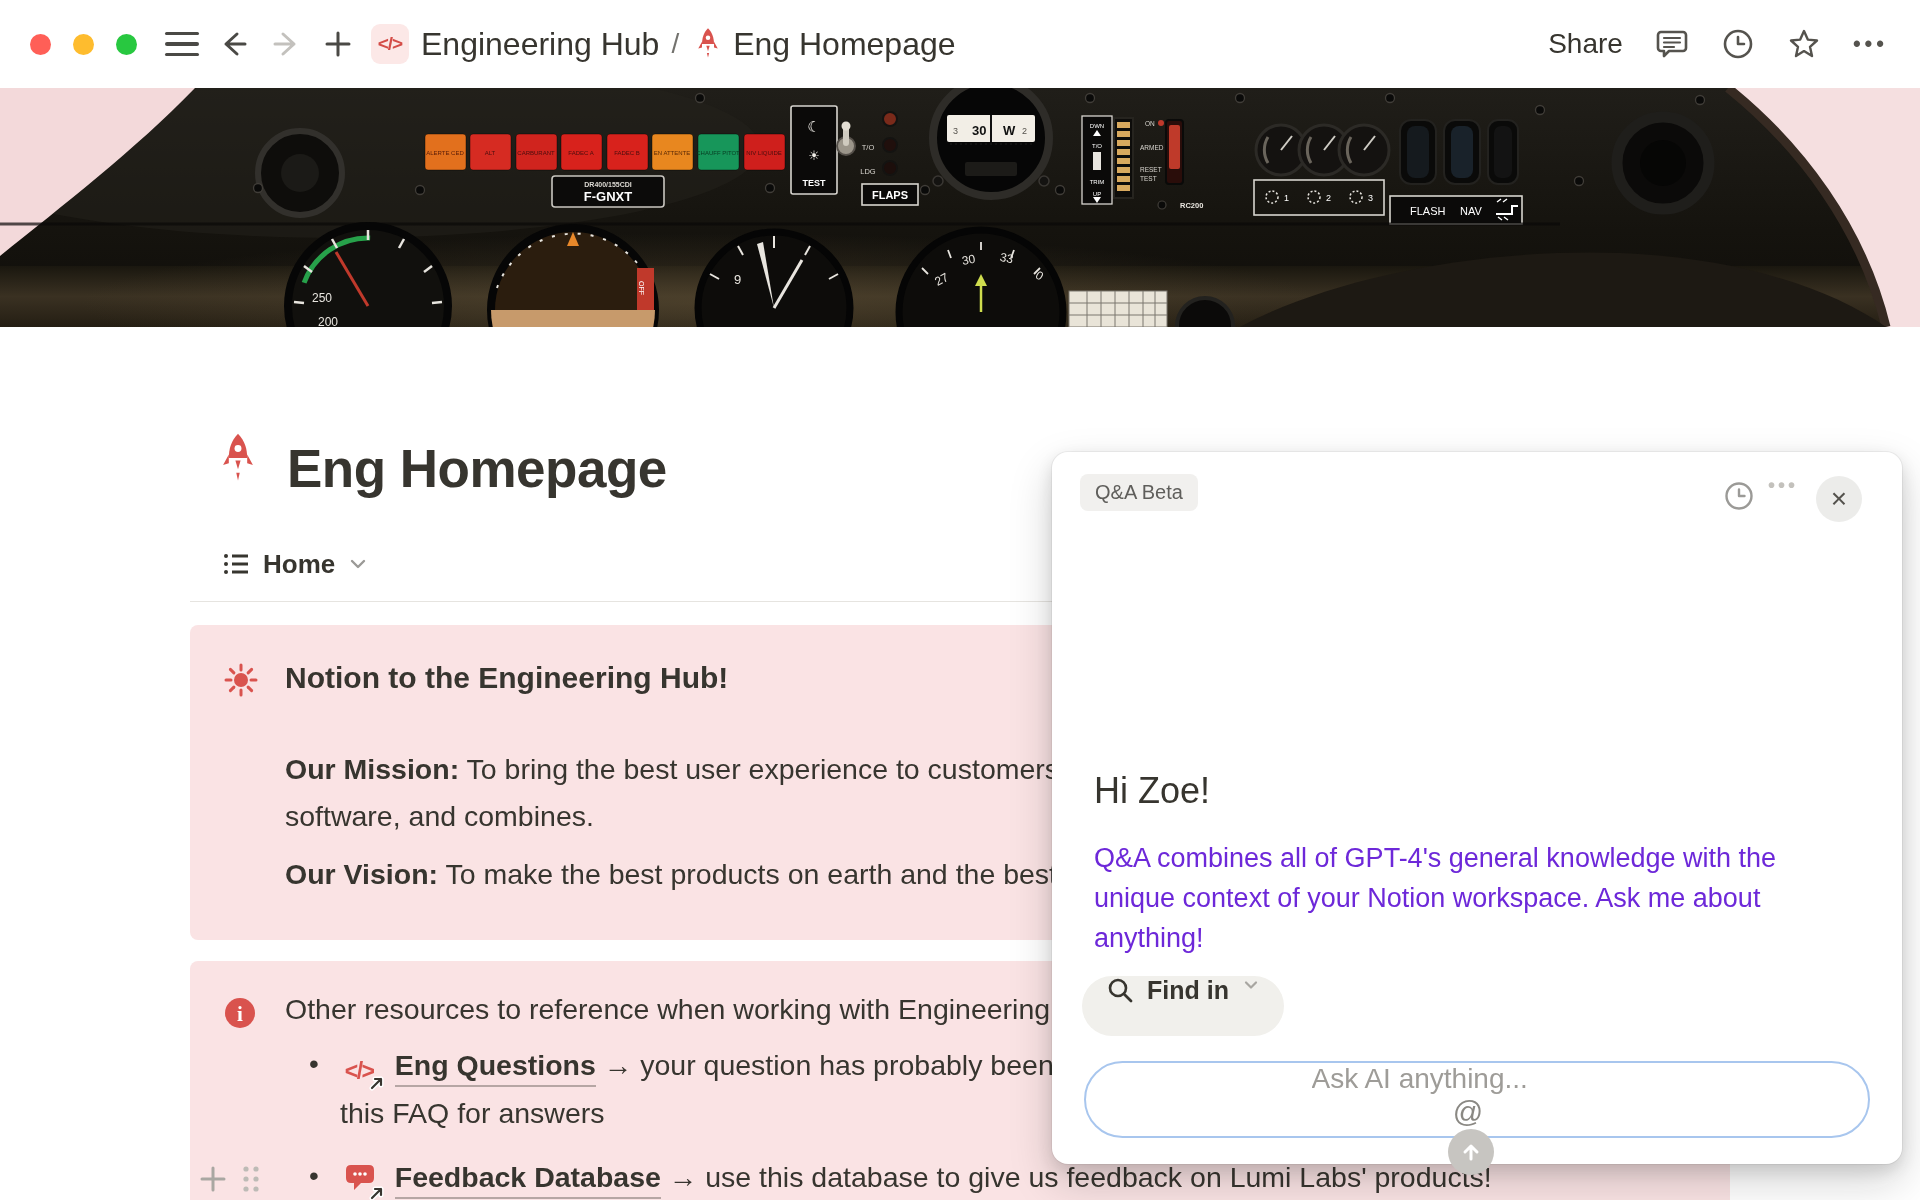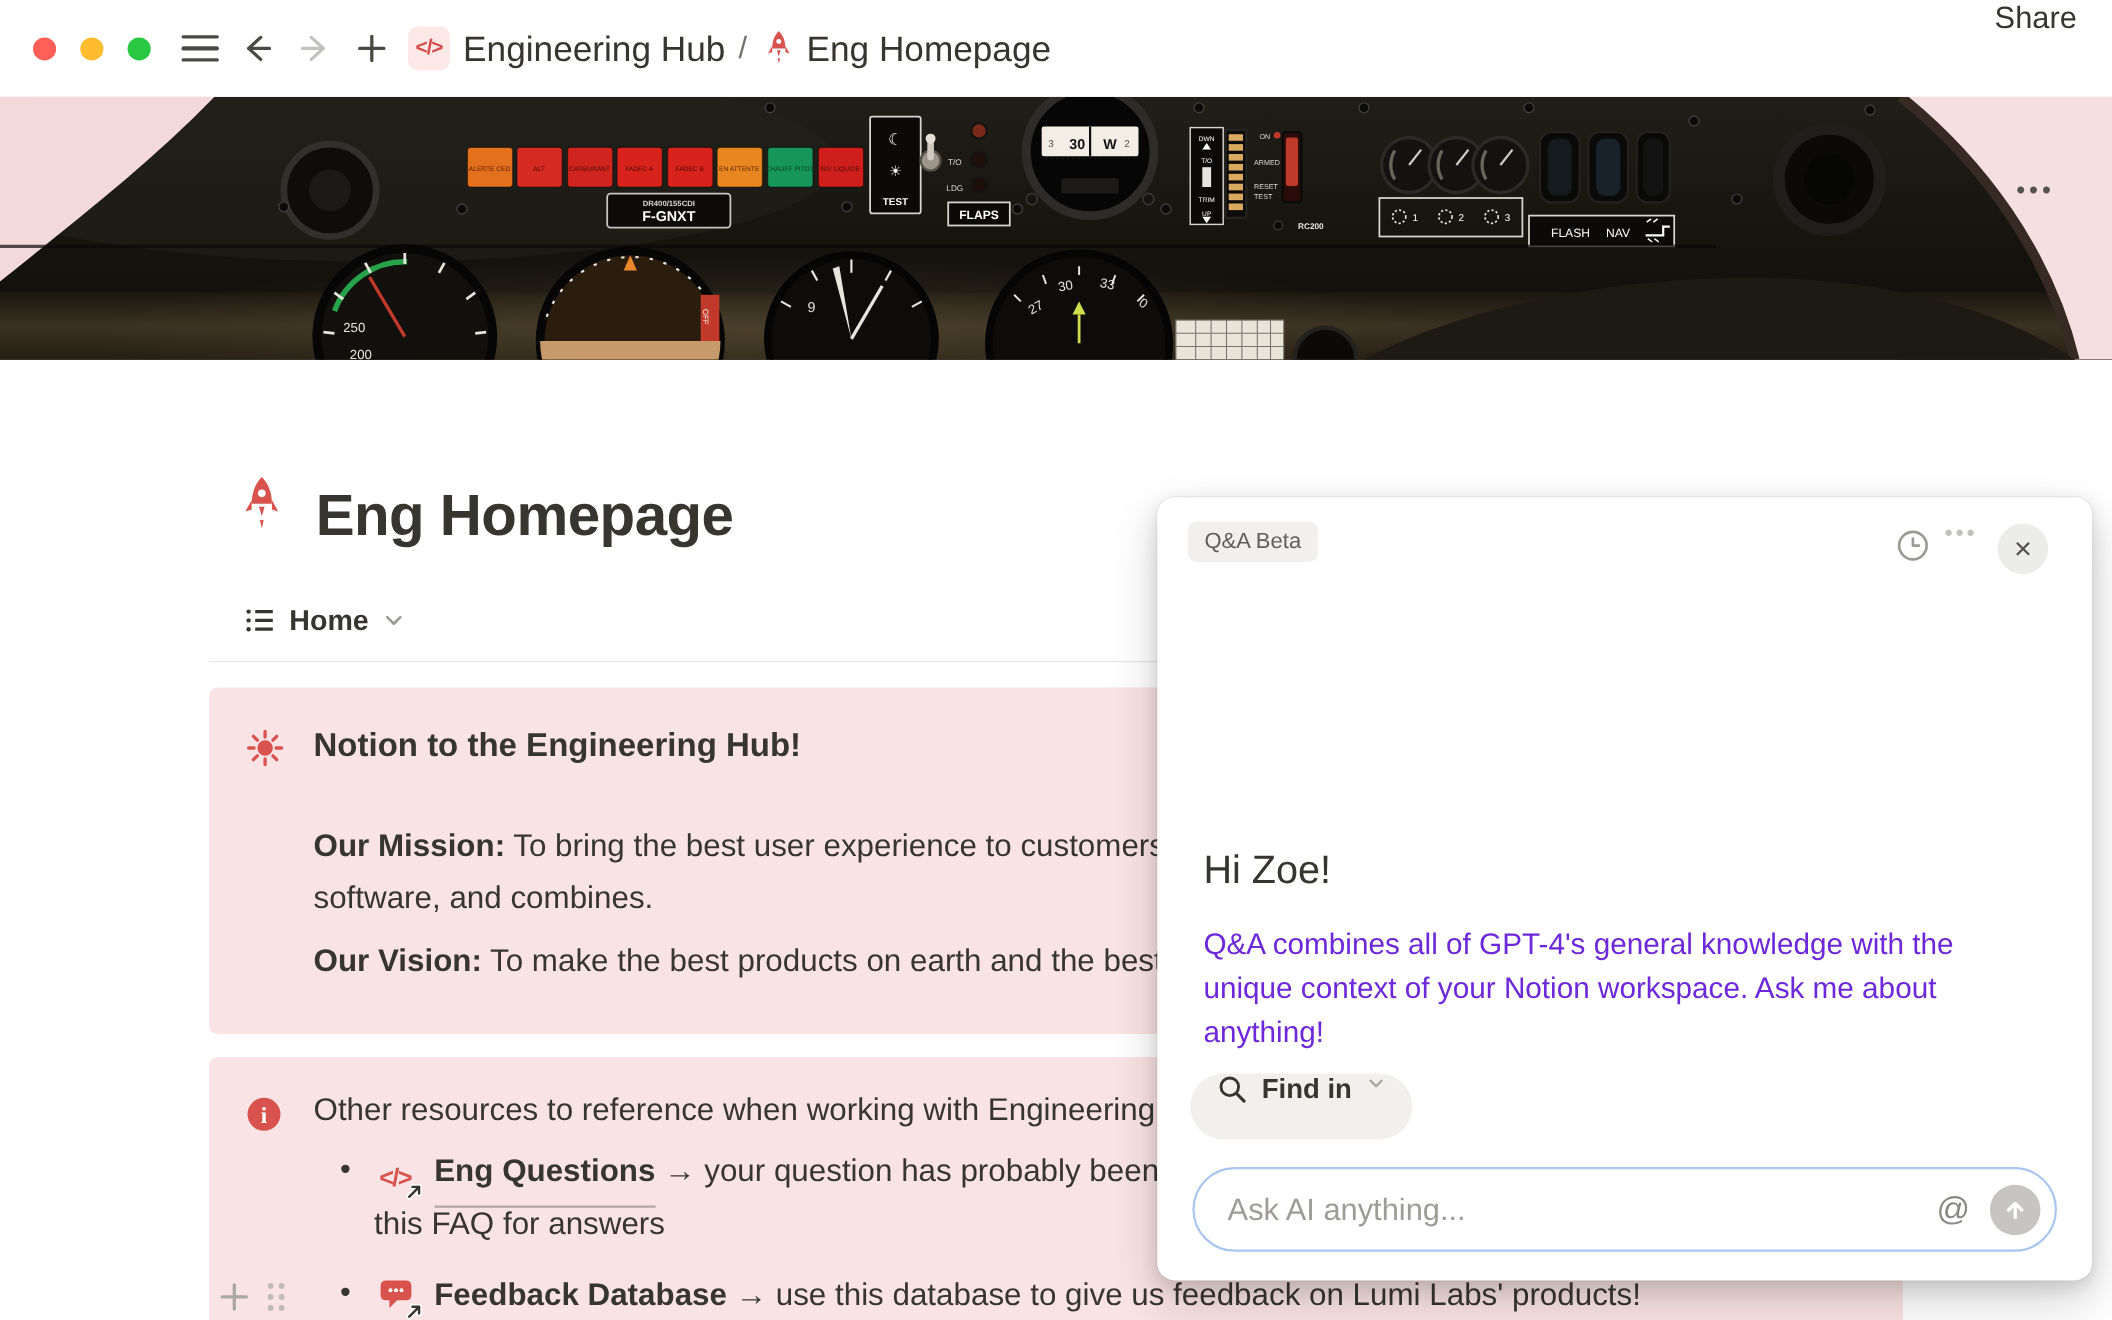--- a/index.html
+++ b/index.html
@@ -14,21 +14,21 @@
   .tl { width:21px; height:21px; border-radius:50%; }
   .tl.red{ background:#ff5f57; } .tl.yellow{ background:#febc2e; } .tl.green{ background:#28c840; }
   .tb-ic { width:38px; height:38px; display:flex; align-items:center; justify-content:center; margin-right:14px; cursor:default; }
   .hamburger { display:flex; flex-direction:column; gap:7px; width:34px; }
   .hamburger span { height:3.5px; background:#4a4945; border-radius:2px; }
   .crumb-pill { width:38px; height:40px; border-radius:9px; background:#fce8e7; display:flex; align-items:center; justify-content:center;
      color:#d44c47; font-weight:700; font-size:19px; letter-spacing:-1px; margin-right:12px; }
   .crumb-txt { font-size:32px; color:#37352f; }
   .crumb-sep { font-size:28px; color:#73726e; margin:0 12px; }
   .crumb-rocket { width:30px; height:34px; margin:0 10px 0 2px; }
-  #topbar-right { position:absolute; right:32px; top:0; height:88px; display:flex; align-items:center; gap:32px;flex-direction:column; }
+  #topbar-right { position:absolute; right:32px; top:0; height:88px; display:flex; align-items:center; gap:32px; }
   .share-btn { font-size:28px; color:#37352f; }
   .tb-svg { width:34px; height:34px; }
   .tb-dots { font-size:22px; color:#55534e; letter-spacing:4px; font-weight:700; }
 
   
   #cover { position:absolute; top:88px; left:0; width:1920px; height:239px; overflow:hidden; background:#17150f; }
 
   
   #page-icon { left:216px; top:432px; width:44px; height:52px; }
   #page-title { left:287px; top:438px; font-size:53px; font-weight:700; letter-spacing:-.5px; color:#37352f; }
@@ -37,39 +37,39 @@
   #divider { left:190px; top:601px; width:1540px; height:1px; background:#e6e4e0; }
 
   .callout { position:absolute; left:190px; width:1540px; background:#fae3e4; border-radius:8px; }
   #callout1 { top:625px; height:315px; }
   #callout2 { top:961px; height:300px; }
   .c-icon { position:absolute; left:34px; width:34px; height:34px; }
   .c-title { position:absolute; font-size:30px; font-weight:700; white-space:nowrap; }
   .c-line { position:absolute; font-size:28.5px; white-space:nowrap; color:#37352f; }
   .c-line b { font-weight:700; }
   .bullet-dot { display:inline-block; font-size:28px; margin-right:18px; transform:translateY(-2px); }
-  .ilink { font-weight:600; border-bottom:2px solid rgba(55,53,47,.35); padding-bottom:15px; }
+  .ilink { font-weight:600; border-bottom:2px solid rgba(55,53,47,.35); padding-bottom:4px; }
   .inline-ic { position:relative; display:inline-block; width:36px; height:32px; margin-right:14px; vertical-align:-4px; }
   .code-mini { color:#d9534e; font-weight:700; font-size:23px; letter-spacing:-1.5px; }
   .mini-arrow { position:absolute; right:-4px; bottom:-6px; width:16px; height:16px; }
 
   #gutter { left:198px; top:1163px; display:flex; gap:12px; align-items:center; z-index:10; }
 
   
   #qa-panel { position:absolute; left:1052px; top:452px; width:850px; height:712px; background:#fff; border-radius:16px; z-index:50;
      box-shadow:0 0 0 1px rgba(15,15,15,.05), 0 6px 16px rgba(15,15,15,.12), 0 18px 44px rgba(15,15,15,.18); }
   .qa-badge { position:absolute; left:28px; top:22px; background:#f1f0ee; border-radius:8px; padding:7px 15px; font-size:20px; color:#5f5e5b; }
   .ph-clock { position:absolute; left:671px; top:28px; width:32px; height:32px; }
   .ph-dots { position:absolute; left:716px; top:22px; font-size:20px; color:#c3c1bc; letter-spacing:3px; font-weight:700; }
   .ph-close { position:absolute; left:764px; top:24px; width:46px; height:46px; border-radius:50%; background:#ececea; display:flex; align-items:center; justify-content:center; font-size:28px; color:#54524d; }
   .qa-greeting { position:absolute; left:42px; top:318px; font-size:36px; color:#37352f; }
   .qa-message { position:absolute; left:42px; top:386px; width:706px; font-size:27px; line-height:40px; color:#6d28d9; }
   .find-pill { position:absolute; left:30px; top:524px; height:60px; border-radius:30px; background:#f1f0ec; display:flex; gap:13px; padding:0 24px; }
   .find-pill .flabel { font-size:25px; font-weight:600; color:#37352f; }
-  .ask-box { position:absolute; left:32px; top:609px; width:786px; height:77px; border:2.5px solid #a8c6ee; border-radius:39px; background:#fff; display:flex; align-items:center; }
+  .ask-box { position:absolute; left:32px; top:609px; width:786px; height:77px; border:2.5px solid #a8c6ee; border-radius:39px; background:#fff; display:flex; align-items:center;flex-direction:column; }
   .ask-box input { flex:1; border:none; outline:none; font-size:28px; color:#37352f; padding-left:30px; background:transparent; font-family:inherit; }
   .ask-box input::placeholder { color:#9e9c98; }
   .at-sign { font-size:30px; color:#8a8883; margin-right:18px; }
   .send-btn { width:46px; height:46px; border-radius:50%; background:#c7c5c1; margin-right:13px; flex:0 0 auto; display:flex; align-items:center; justify-content:center; }
 </style>
 </head>
 <body>
 
 <div id="stage">
 

